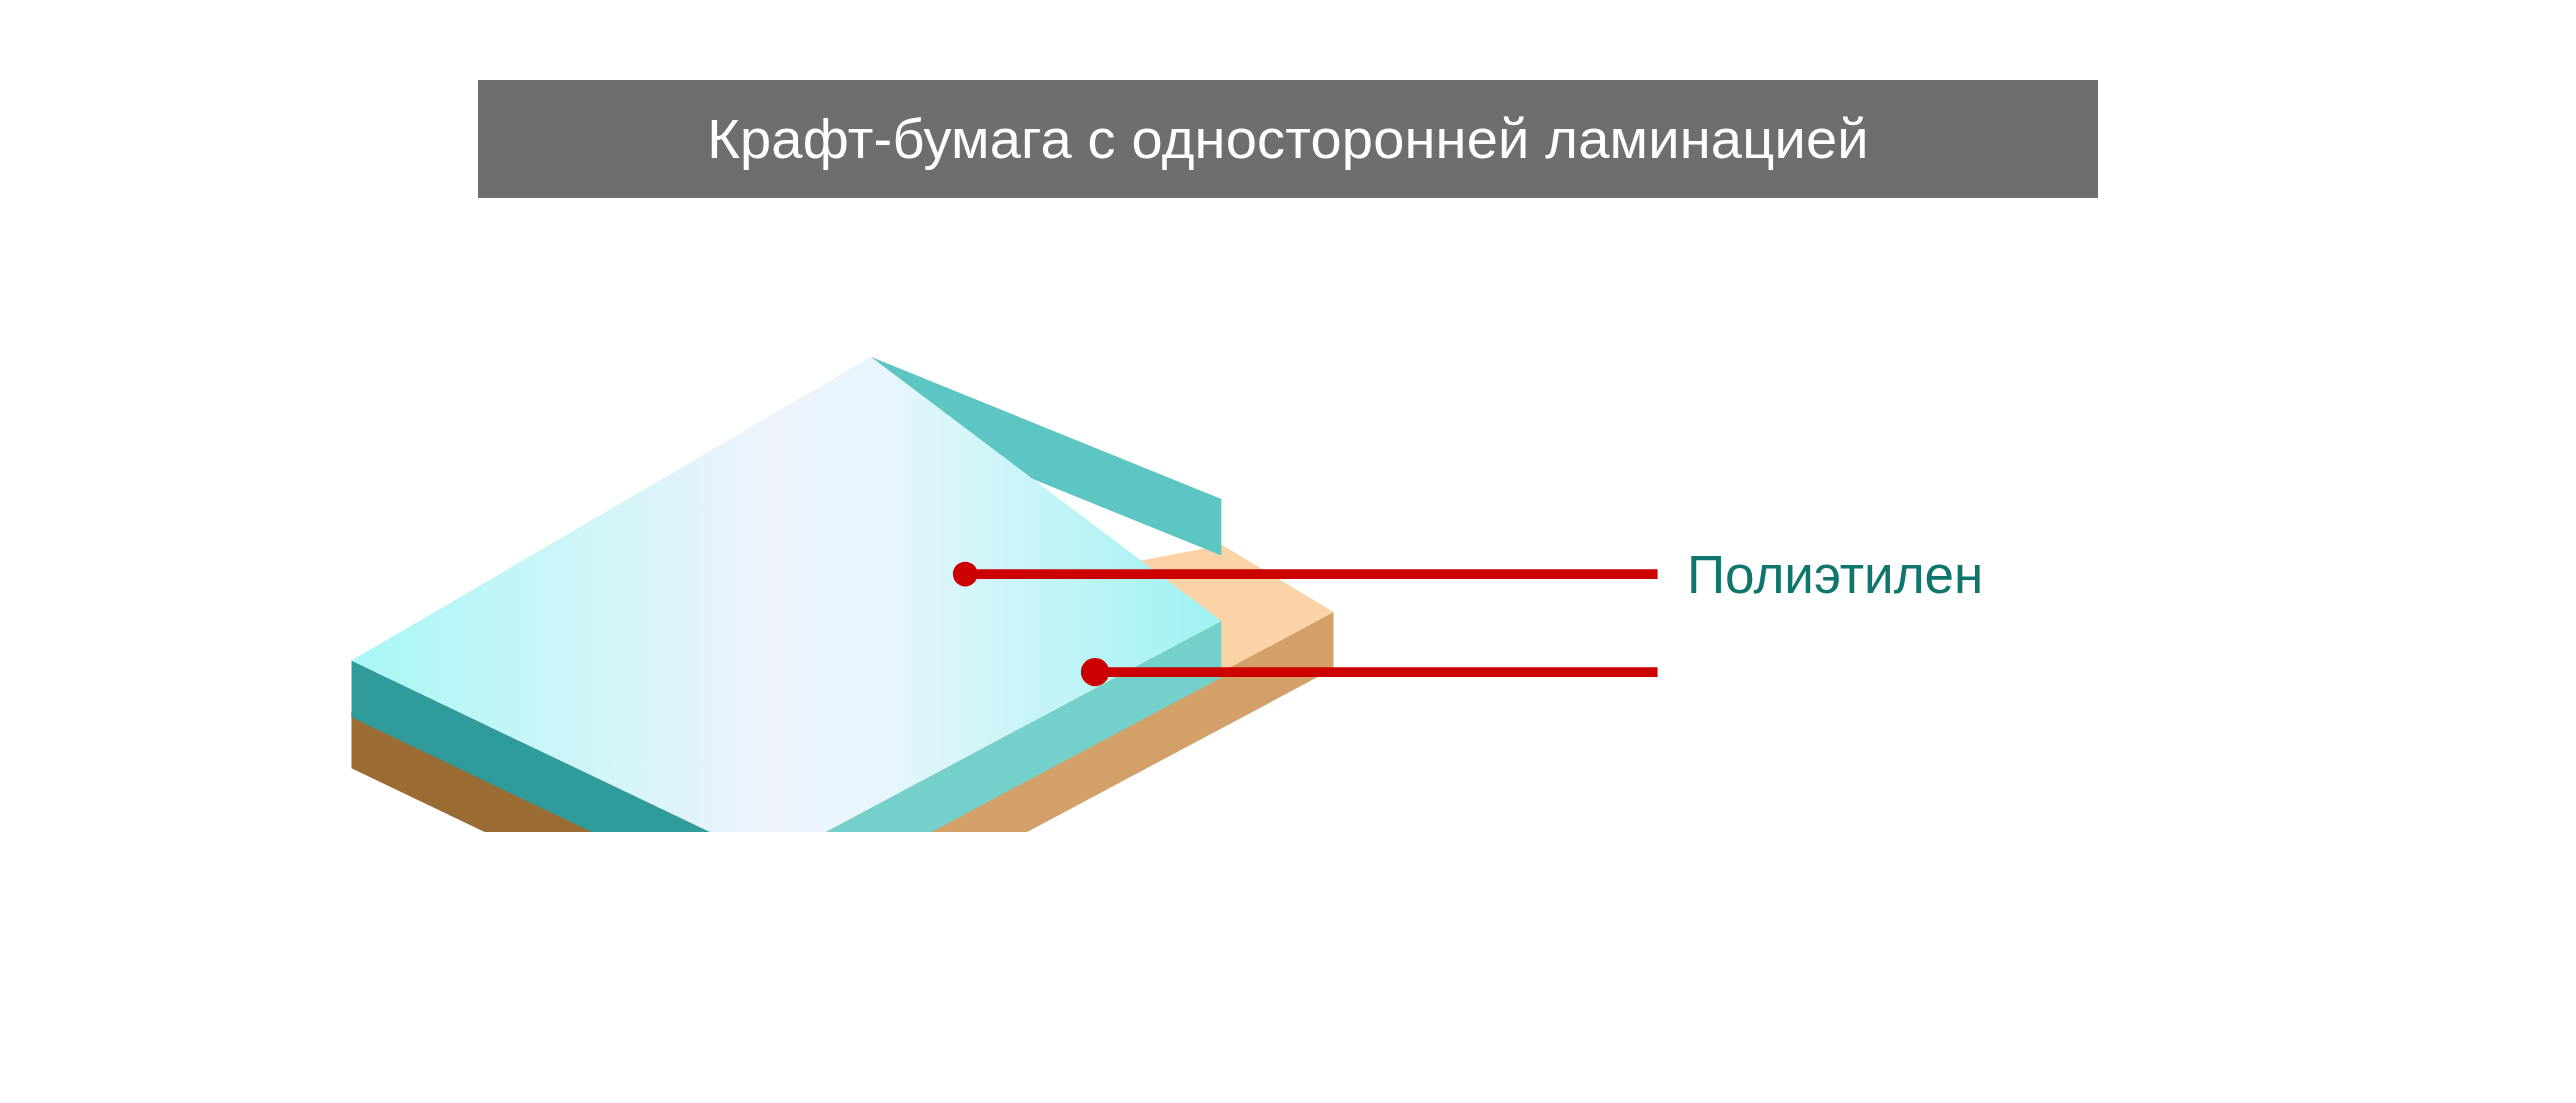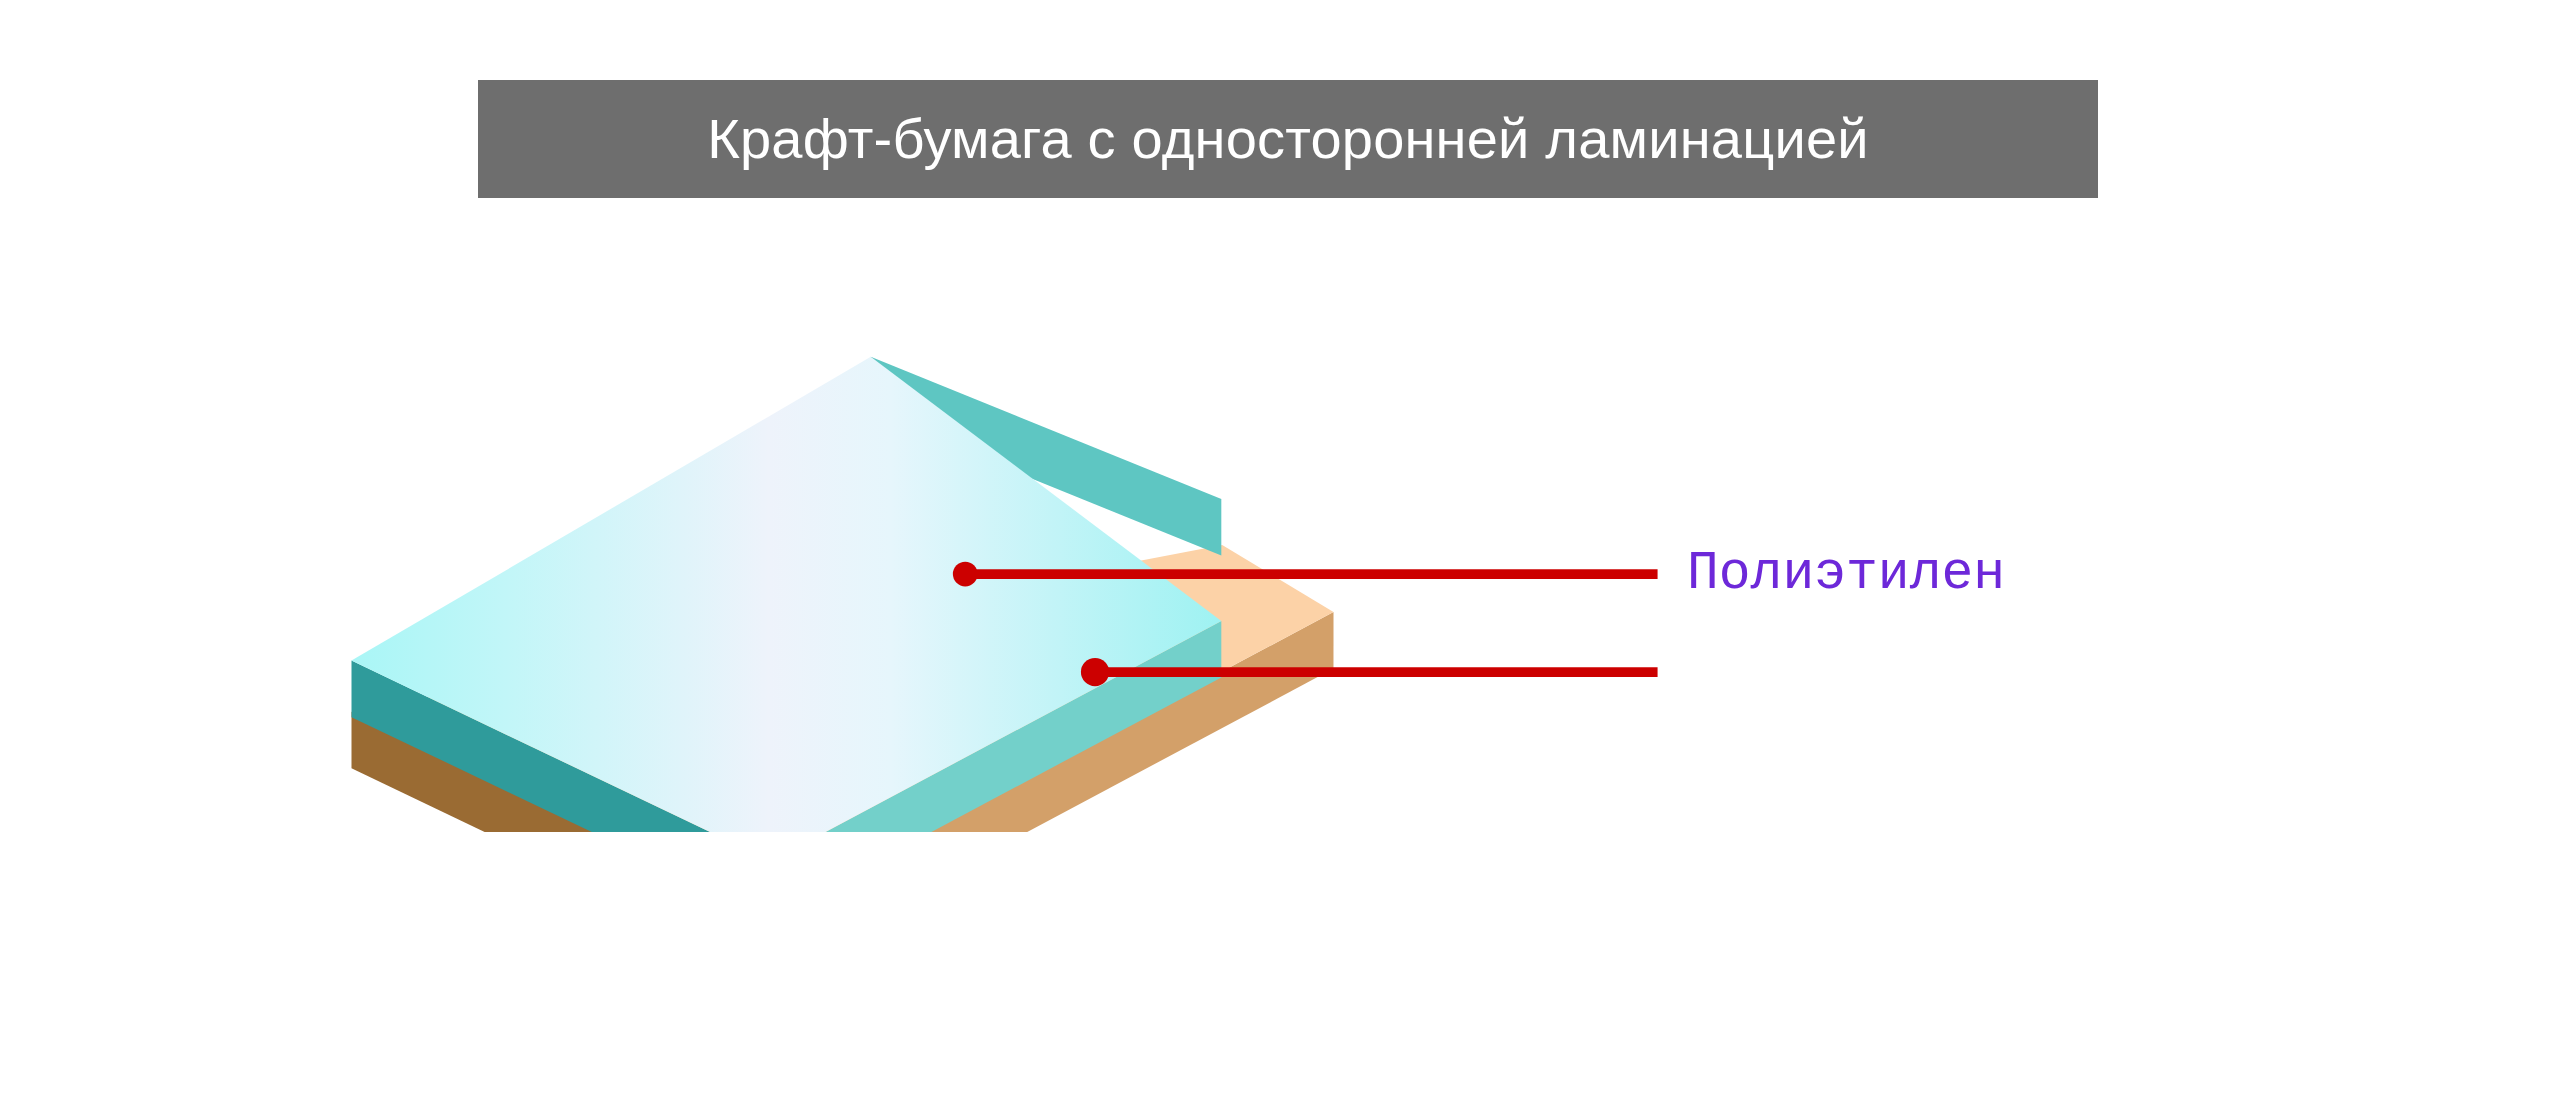--- a/index.html
+++ b/index.html
@@ -46,26 +46,26 @@
     position: absolute;
     left: 0;
     top: 0;
     width: 2576px;
     height: 1104px;
   }
 
   
   .callout-label {
     position: absolute;
-    color: #6d28d9;
+    color: #0f766e;
     font-size: 53px;
     font-weight: 400;
     line-height: 1;
     white-space: nowrap;
-    font-family: Liberation Mono, monospace;
+    font-family: Liberation Sans, sans-serif;
   }
   #label-polyethylene {
     left: 1687px;
     top: 548px;
   }
   #label-kraft {
     left: 1687px;
     top: 647px;
   }
 </style>

